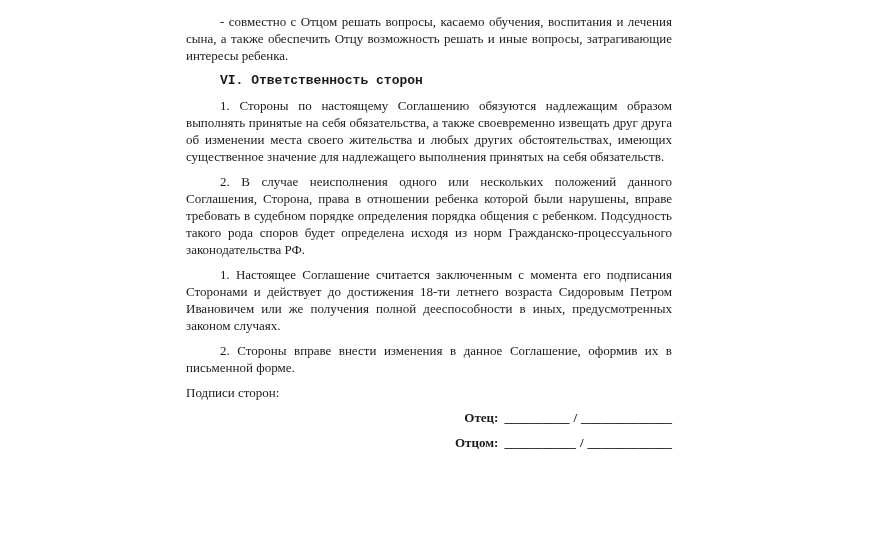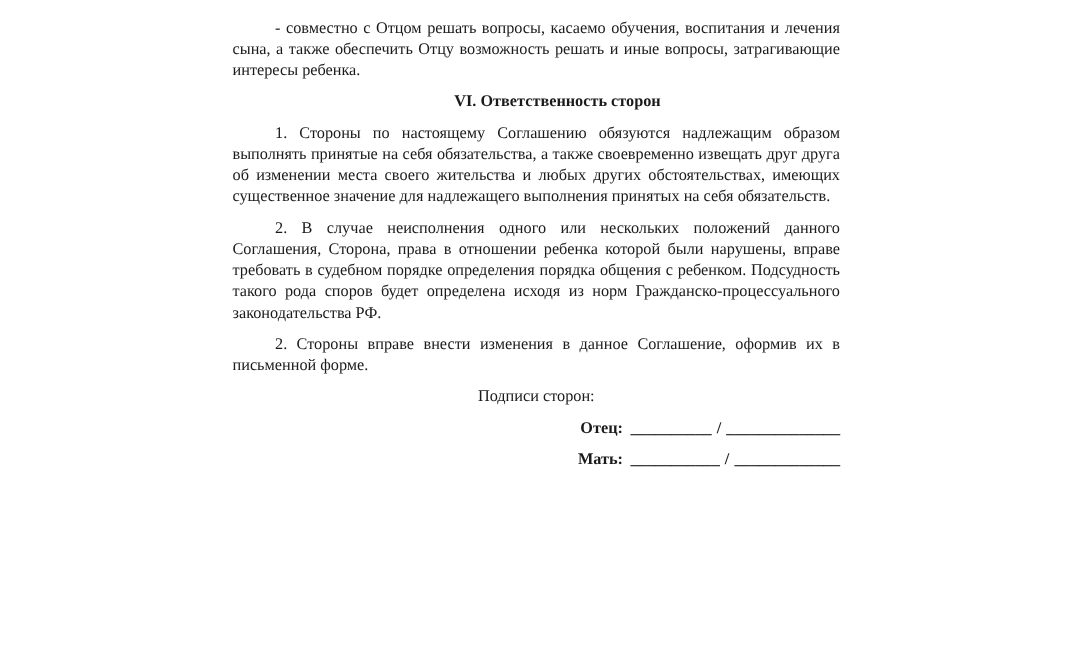--- a/index.html
+++ b/index.html
@@ -23,29 +23,30 @@
     line-height: 17px;
   }
   .clause {
     margin: 0 0 8px 0;
     text-indent: 34px;
     text-align: justify;
   }
   .heading {
     margin: 0 0 8px 0;
     font-weight: bold;
-    text-align: center;
+    text-align: left;
     text-indent: 0;
+    font-family: Liberation Mono, monospace;
   }
   .heading.indent-shift {
     text-indent: 34px; 
   }
   .sig-title {
     margin: 0 0 8px 0;
-    text-align: center;
+    text-align: left;
   }
   .sig-row {
     margin: 0 0 8px 0;
     text-align: right;
     white-space: nowrap;
     font-weight: bold;
   }
   .sig-label {
     margin-right: 6px;
   }
@@ -61,26 +62,27 @@
   <p class="clause">- совместно с Отцом решать вопросы, касаемо обучения, воспитания и лечения сына, а также обеспечить Отцу возможность решать и иные вопросы, затрагивающие интересы ребенка.</p>
 
   <p class="heading indent-shift">VI. Ответственность сторон</p>
 
   <p class="clause">1. Стороны по настоящему Соглашению обязуются надлежащим образом выполнять принятые на себя обязательства, а также своевременно извещать друг друга об изменении места своего жительства и любых других обстоятельствах, имеющих существенное значение для надлежащего выполнения принятых на себя обязательств.</p>
 
   <p class="clause">2. В случае неисполнения одного или нескольких положений данного Соглашения, Сторона, права в отношении ребенка которой были нарушены, вправе требовать в судебном порядке определения порядка общения с ребенком. Подсудность такого рода споров будет определена исходя из норм Гражданско-процессуального законодательства РФ.</p>
 
 
 
+  <p class="clause">1. Настоящее Соглашение считается заключенным с момента его подписания Сторонами и действует до достижения 18-ти летнего возраста Сидоровым Петром Ивановичем или же получения полной дееспособности в иных, предусмотренных законом случаях.</p>
 
   <p class="clause">2. Стороны вправе внести изменения в данное Соглашение, оформив их в письменной форме.</p>
 
   <p class="sig-title">Подписи сторон:</p>
 
   <p class="sig-row">
     <span class="sig-label">Отец:</span><span>__________</span><span class="sig-sep">/</span><span>______________</span>
   </p>
 
   <p class="sig-row">
-    <span class="sig-label">Мать:</span><span>___________</span><span class="sig-sep">/</span><span>_____________</span>
+    <span class="sig-label">Отцом:</span><span>___________</span><span class="sig-sep">/</span><span>_____________</span>
   </p>
 
 </div>
 
 </body></html>

